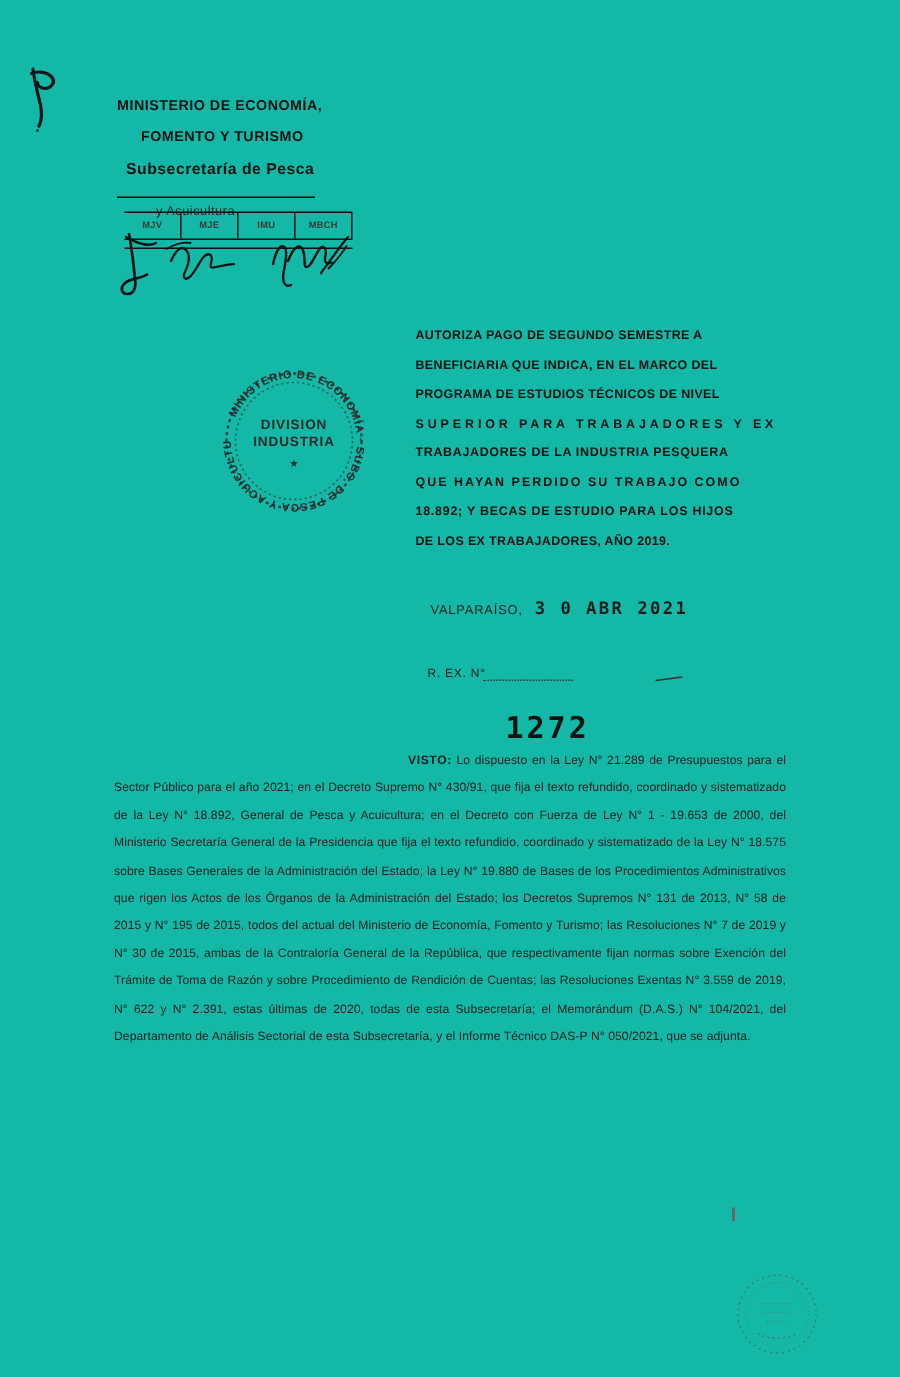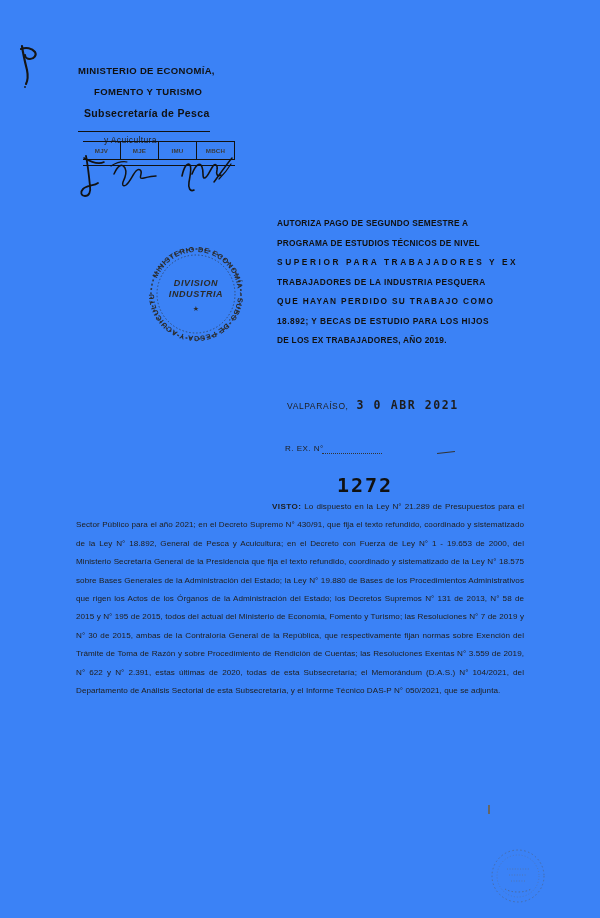--- a/index.html
+++ b/index.html
@@ -13,21 +13,21 @@
     position: relative;
     overflow: hidden;
     font-family: "Liberation Sans", sans-serif;
     color: #1a1a1a;
     -webkit-font-smoothing: none;
   }
 
   .page {
     position: absolute;
     inset: 0;
-    background: #3b82f6;
+    background: #14b8a6;
   }
 
   
   .corner-mark {
     position: absolute;
     left: 16px;
     top: 42px;
     width: 34px;
     height: 46px;
     pointer-events: none;
@@ -122,21 +122,20 @@
     position: absolute;
     left: 0;
     right: 0;
     top: 40px;
     text-align: center;
     font-size: 9px;
     font-weight: bold;
     letter-spacing: 0.6px;
     line-height: 1.25;
     color: #2b2b2b;
-    font-style: italic;
   }
 
   
   .title-block {
     position: absolute;
     left: 277px;
     top: 214px;
     width: 262px;
     text-align: justify;
     text-align-last: justify;
@@ -304,20 +303,21 @@
       <text x="56" y="73" text-anchor="middle" font-family="Liberation Sans, sans-serif" font-size="7" fill="#2b2b2b">★</text>
     </svg>
     <div class="stamp-text-center">
       <div>DIVISION</div>
       <div>INDUSTRIA</div>
     </div>
   </div>
 
   <div class="title-block">
     <div class="title-line"><span>AUTORIZA PAGO DE SEGUNDO SEMESTRE A</span></div>
+    <div class="title-line"><span>BENEFICIARIA QUE INDICA, EN EL MARCO DEL</span></div>
     <div class="title-line"><span>PROGRAMA DE ESTUDIOS TÉCNICOS DE NIVEL</span></div>
     <div class="title-line" style="letter-spacing:2.6px;"><span>SUPERIOR PARA TRABAJADORES Y EX</span></div>
     <div class="title-line" style="letter-spacing:0.45px;"><span>TRABAJADORES DE LA INDUSTRIA PESQUERA</span></div>
     <div class="title-line" style="letter-spacing:1.35px;"><span>QUE HAYAN PERDIDO SU TRABAJO COMO</span></div>
     <div class="title-line" style="letter-spacing:0.5px;"><span>18.892; Y BECAS DE ESTUDIO PARA LOS HIJOS</span></div>
     <div class="title-line last"><span>DE LOS EX TRABAJADORES, AÑO 2019.</span></div>
   </div>
 
   <div class="place-date">
     <span class="city">VALPARAÍSO,</span><span class="date">3 0 ABR 2021</span>

